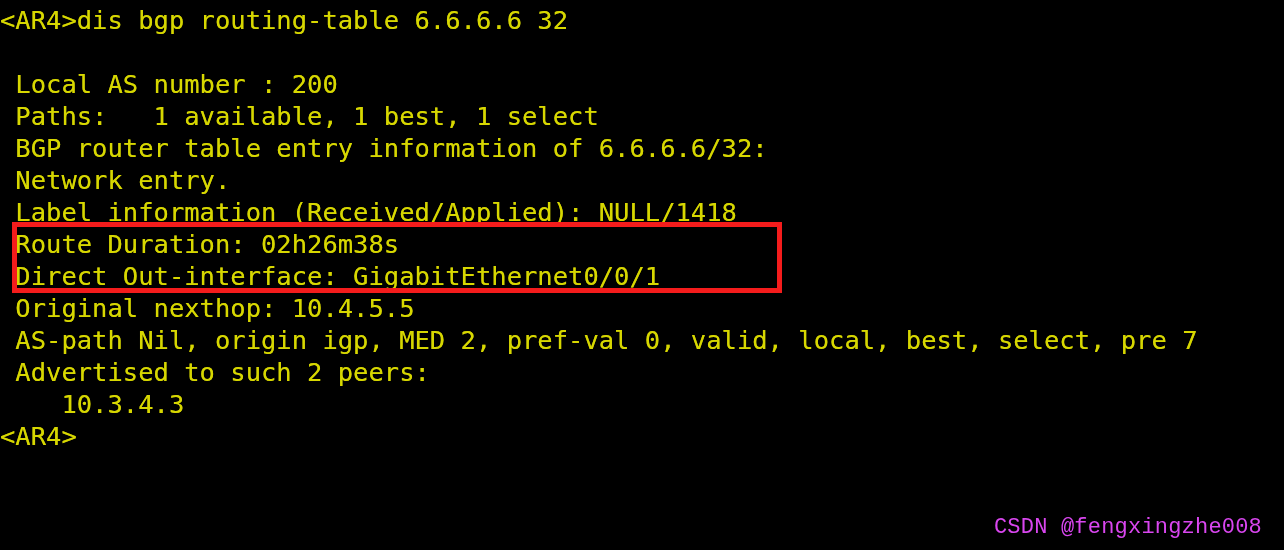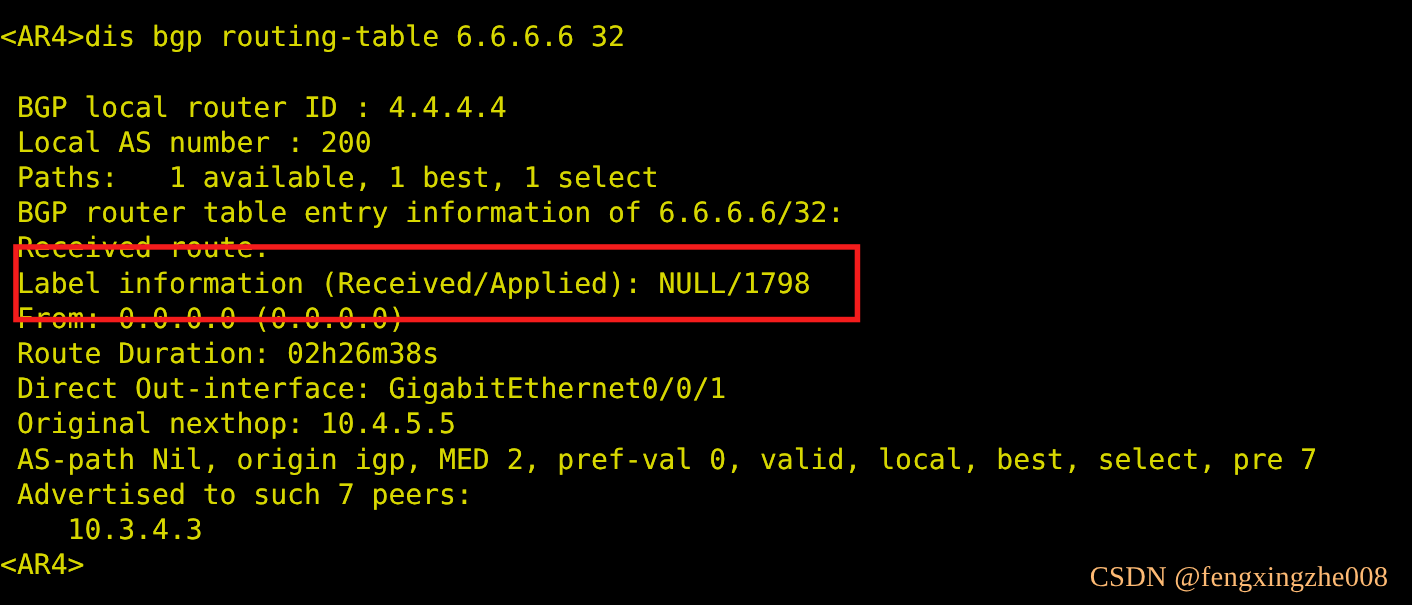--- a/index.html
+++ b/index.html
@@ -21,21 +21,21 @@
     height: 550px;
     background: #000000;
   }
 
   
   .term-lines {
     position: absolute;
     top: 0;
     left: 0;
     width: 1284px;
-    padding-top: 18px;
+    padding-top: 4px;
     box-sizing: border-box;
   }
 
   .term-line {
     display: block;
     height: 32px;
     line-height: 32px;
     font-size: 25.5px;
     letter-spacing: 0px;
     color: #d7d700;
@@ -58,62 +58,60 @@
     border: 5px solid #f41c1c;
     box-sizing: border-box;
     pointer-events: none;
   }
 
   
   #watermark {
     position: absolute;
     right: 22px;
     bottom: 10px;
-    font-family: Liberation Serif, serif;
-    font-size: 26px;
-    color: #fdba74;
+    font-family: Liberation Mono, monospace;
+    font-size: 22px;
+    color: #d946ef;
     white-space: pre;
     letter-spacing: 0.2px;
   }
 </style>
 </head>
 <body>
 
 <div id="terminal">
 
   <div class="term-lines">
 
     <span class="term-line">&lt;AR4&gt;dis bgp routing-table 6.6.6.6 32</span>
 
     <span class="term-line blank"> </span>
 
-    <span class="term-line"> BGP local router ID : 4.4.4.4</span>
 
     <span class="term-line"> Local AS number : 200</span>
 
     <span class="term-line"> Paths:   1 available, 1 best, 1 select</span>
 
     <span class="term-line"> BGP router table entry information of 6.6.6.6/32:</span>
 
-    <span class="term-line"> Received route.</span>
+    <span class="term-line"> Network entry.</span>
 
-    <span class="term-line"> Label information (Received/Applied): NULL/1798</span>
+    <span class="term-line"> Label information (Received/Applied): NULL/1418</span>
 
-    <span class="term-line"> From: 0.0.0.0 (0.0.0.0)</span>
 
     <span class="term-line"> Route Duration: 02h26m38s</span>
 
     <span class="term-line"> Direct Out-interface: GigabitEthernet0/0/1</span>
 
     <span class="term-line"> Original nexthop: 10.4.5.5</span>
 
 
     <span class="term-line"> AS-path Nil, origin igp, MED 2, pref-val 0, valid, local, best, select, pre 7</span>
 
-    <span class="term-line"> Advertised to such 7 peers:</span>
+    <span class="term-line"> Advertised to such 2 peers:</span>
 
     <span class="term-line">    10.3.4.3</span>
 
     <span class="term-line">&lt;AR4&gt;</span>
 
   </div>
 
   <div id="highlight-box"></div>
 
   <div id="watermark">CSDN @fengxingzhe008</div>

